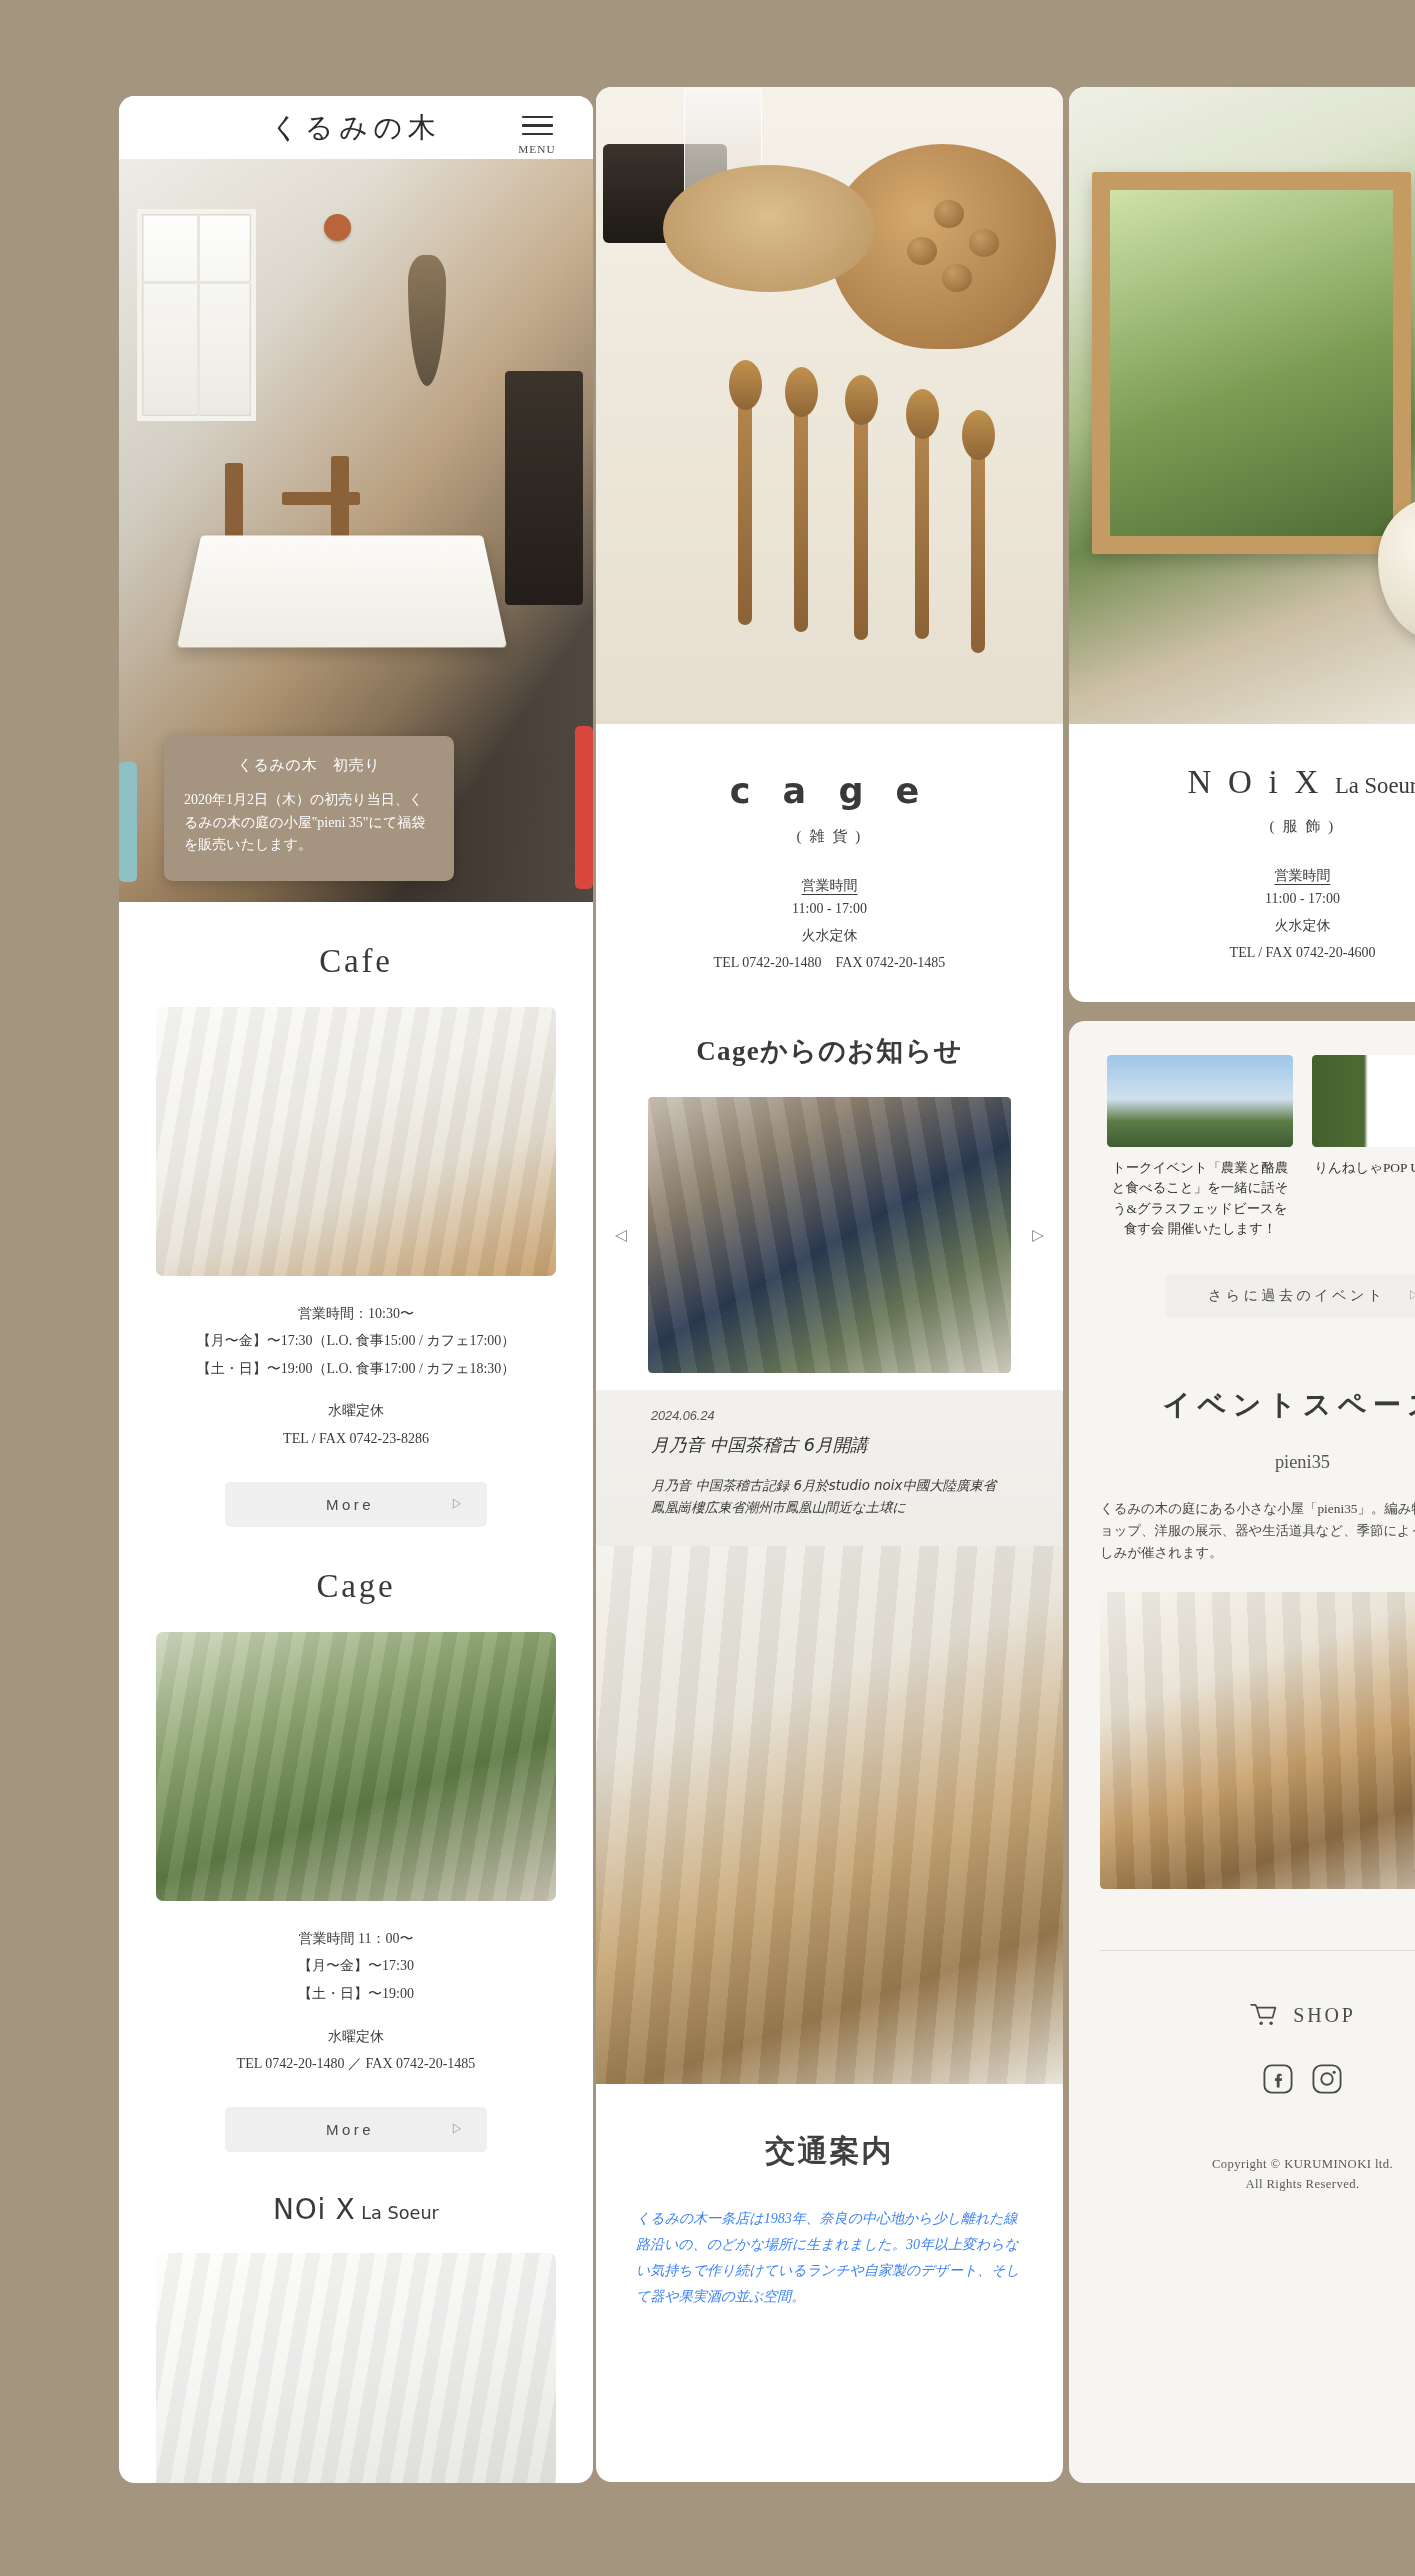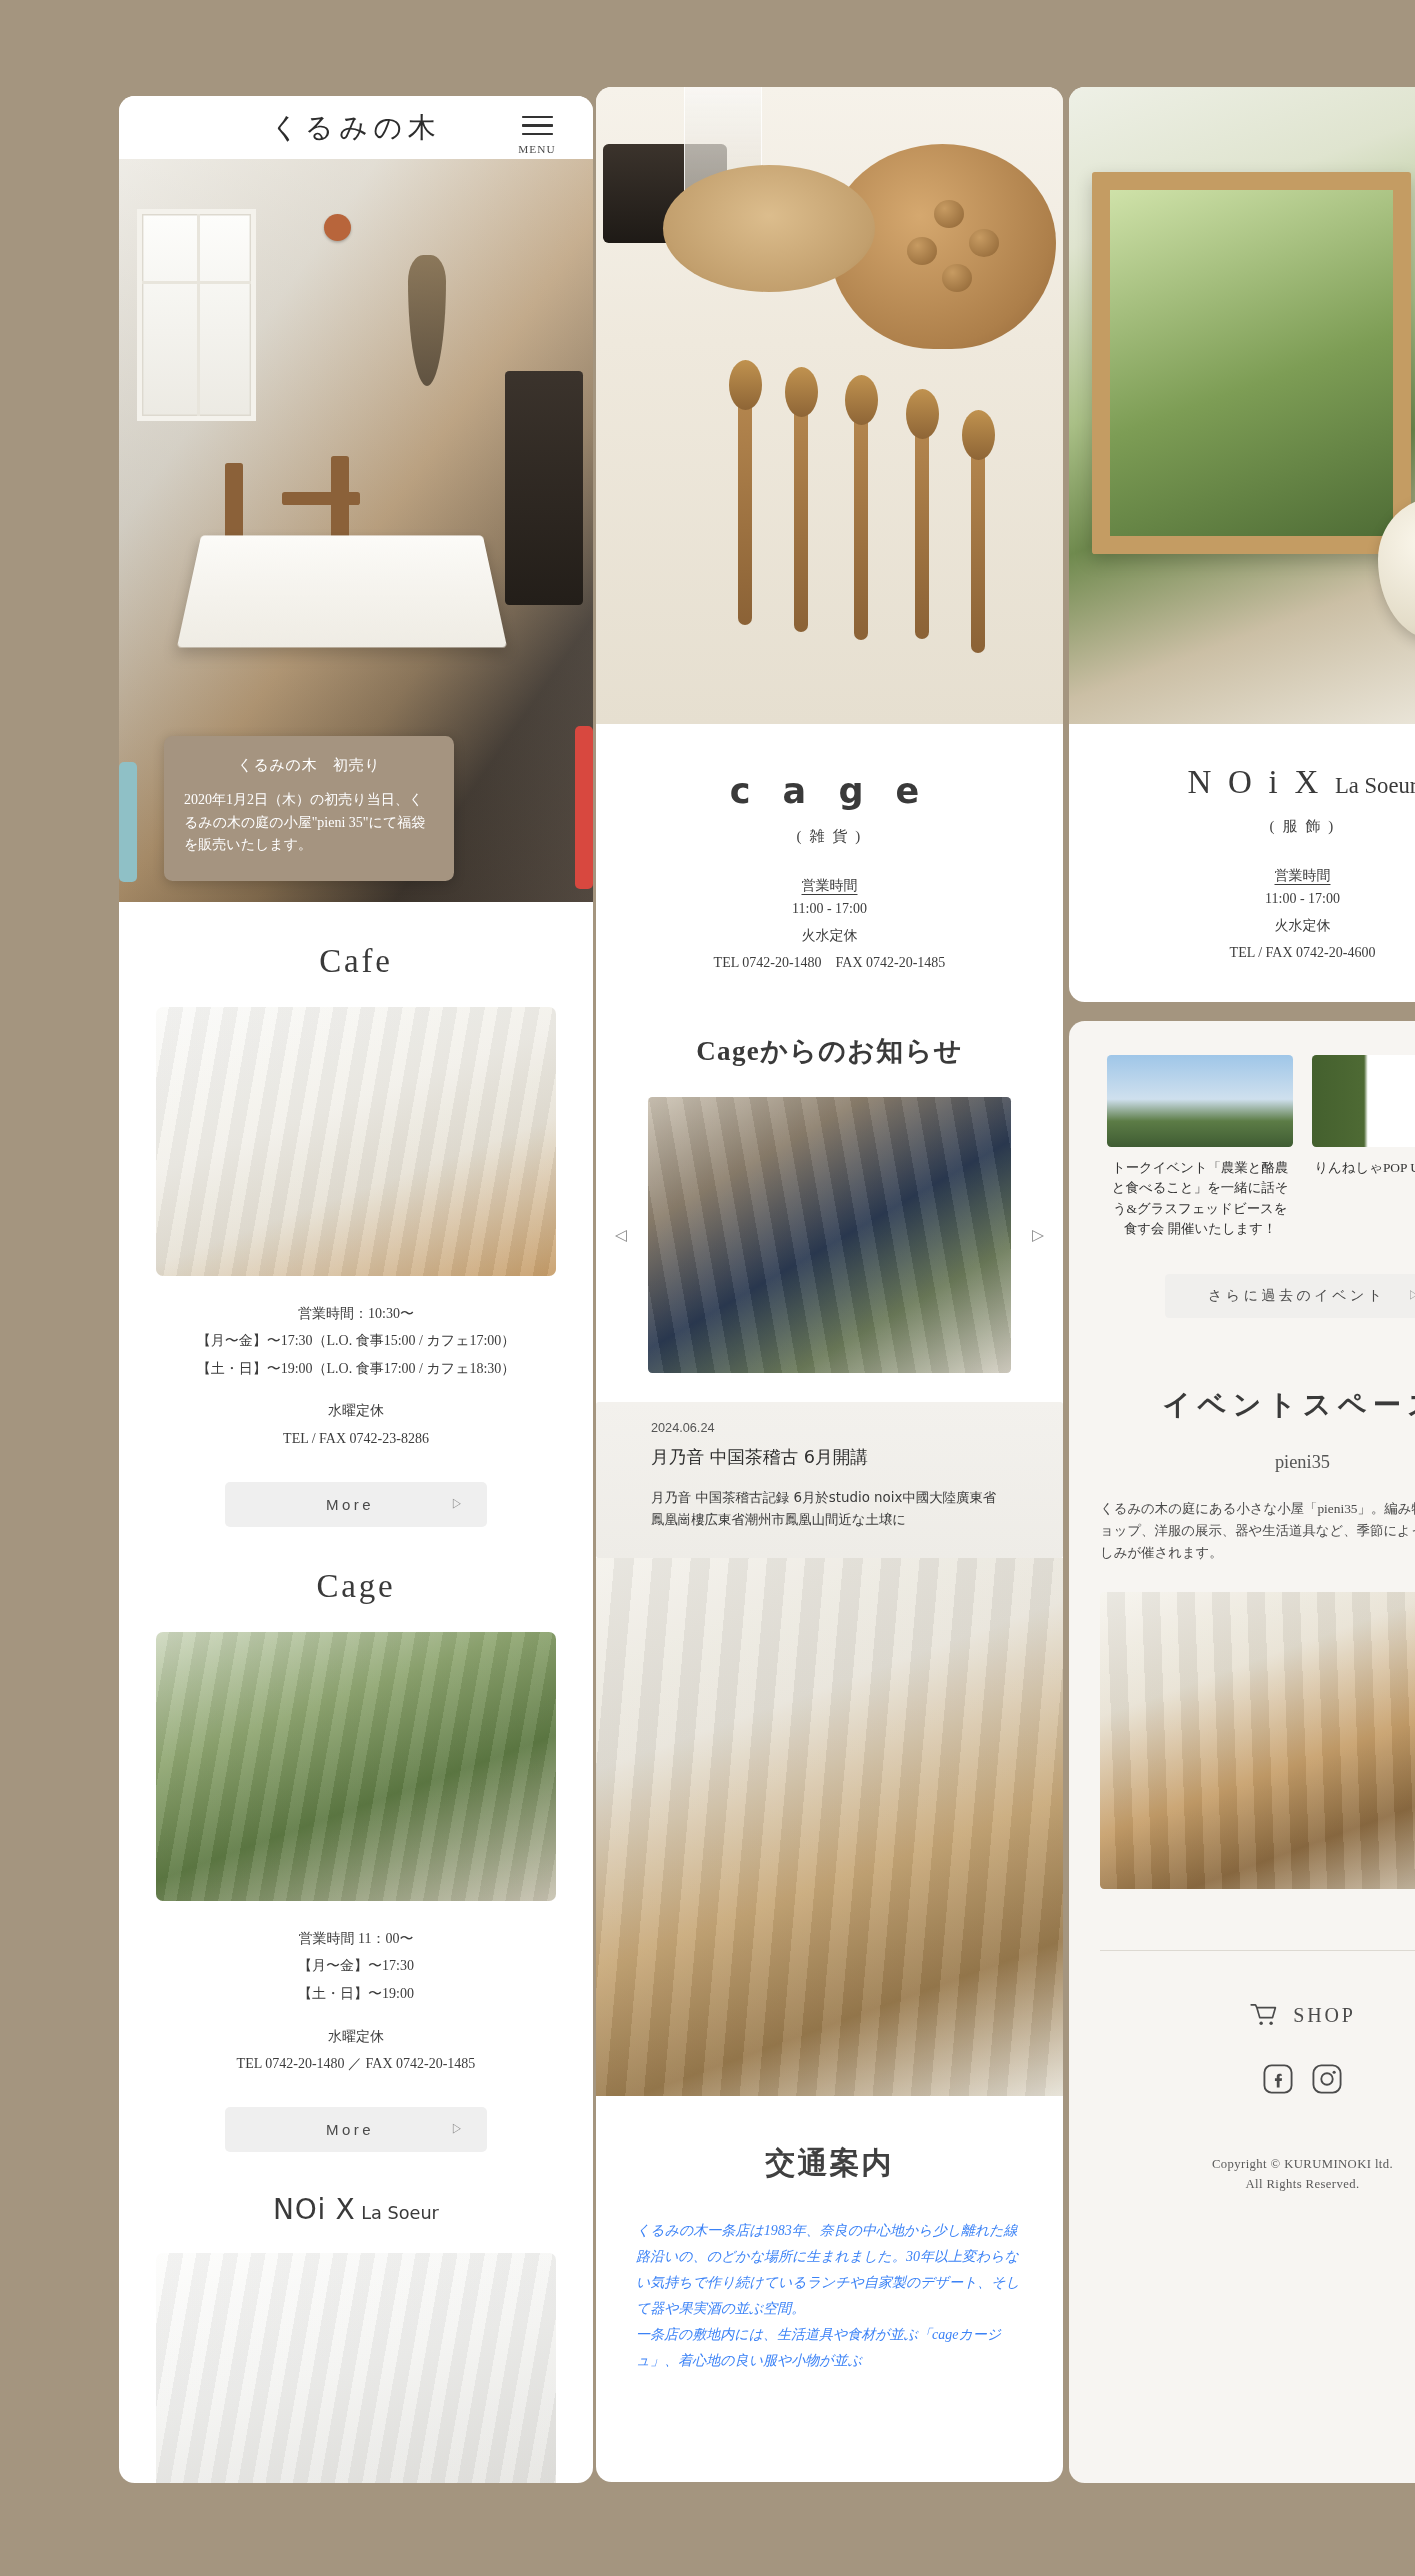--- a/index.html
+++ b/index.html
@@ -310,23 +310,24 @@
   }
   .car-arrow {
     position:absolute; top:50%; transform:translateY(-50%);
     font-size:15.6px; color:#8a8a8a; cursor:pointer;
   }
   .car-arrow.prev { left:-33px; }
   .car-arrow.next { right:-33px; }
 
   .news-body {
     background: linear-gradient(180deg,#f3f1ed 0%, #eeece7 100%);
-    margin-top: 29px;
+    margin-top: 17px;
     padding: 18.4px 55px 28px;
     border-radius: 2.8px;
+    font-style: italic;
   }
   .news-date { font-size:12.7px; color:#555; font-family:"Liberation Sans", sans-serif; }
   .news-head { font-size:17.7px; color:#2f2f2f; margin-top:10px; font-family:"DejaVu Sans", sans-serif;}
   .news-text { font-size:13.4px; color:#3a3a3a; margin-top:18.4px; line-height:1.6; font-family:"DejaVu Sans", sans-serif;}
 
   .mid-photo2 {
     height: 538px;
     margin-top: 0;
     background: linear-gradient(160deg,#f4f2ec 0%,#e8e4da 30%,#c8a878 58%,#9a7b4e 78%,#e6e2d7 100%);
     position:relative; overflow:hidden;
@@ -552,21 +553,20 @@
     <div class="news-body">
       <div class="news-date">2024.06.24</div>
       <div class="news-head">月乃音 中国茶稽古 6月開講</div>
       <div class="news-text">月乃音 中国茶稽古記録 6月於studio noix中國大陸廣東省鳳凰崗樓広東省潮州市鳳凰山間近な土壌に</div>
     </div>
 
     <div class="mid-photo2"></div>
 
     <h2 class="access-title">交通案内</h2>
     <div class="access-text">くるみの木一条店は1983年、奈良の中心地から少し離れた線路沿いの、のどかな場所に生まれました。30年以上変わらない気持ちで作り続けているランチや自家製のデザート、そして器や果実酒の並ぶ空間。</div>
-    <div class="access-text">一条店の敷地内には、生活道具や食材が並ぶ「cageカージュ」、着心地の良い服や小物が並ぶ</div>
   </div>
 
   <div class="col col-right">
     <div class="right-hero">
       <div class="frame"></div>
       <div class="yarn"></div>
     </div>
     <h2 class="sec-title" style="margin:40px 0 0;letter-spacing:4.2px;">
       <span>N O i X</span>
       <span style="font-size:22.7px;letter-spacing:0;">La Soeur</span>

